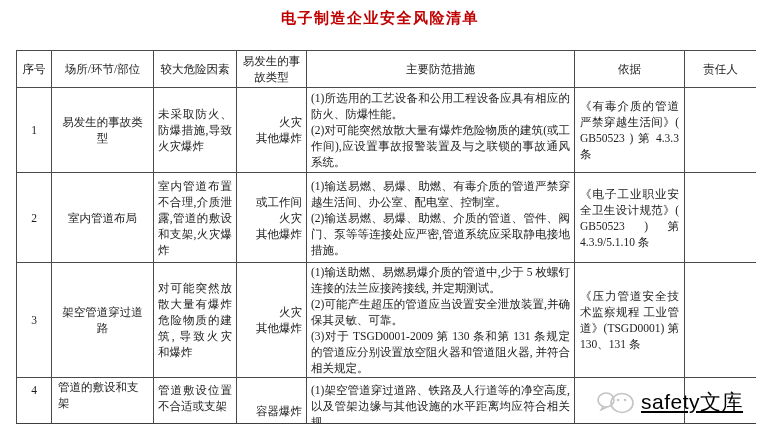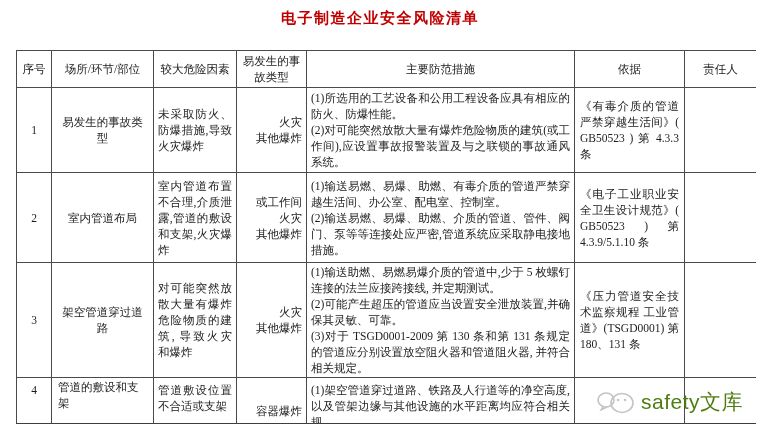--- a/index.html
+++ b/index.html
@@ -75,21 +75,22 @@
     align-items: center;
     gap: 5px;
     color: #bcbcbc;
     z-index: 5;
     pointer-events: none;
   }
   .watermark .wm-text {
     font-size: 21px;
     font-family: "Liberation Sans", "DejaVu Sans", sans-serif;
     letter-spacing: 0.5px;
-    color: #4d7c0f;
+    color: #000000;
+    text-decoration: underline;
   }
   .wm-logo { display: block; }
 </style>
 </head>
 <body>
 
 <div class="page">
 
   <div class="doc-title">电子制造企业安全风险清单</div>
 
@@ -144,21 +145,21 @@
 
         <tr class="r3">
           <td class="c-no">3</td>
           <td class="c-place">架空管道穿过道路</td>
           <td class="c-hazard">对可能突然放散大量有爆炸危险物质的建筑, 导致火灾和爆炸</td>
           <td class="c-accident multi">火灾
 其他爆炸</td>
           <td class="c-measures multi">(1)输送助燃、易燃易爆介质的管道中,少于 5 枚螺钉连接的法兰应接跨接线, 并定期测试。
 (2)可能产生超压的管道应当设置安全泄放装置,并确保其灵敏、可靠。
 (3)对于 TSGD0001-2009 第 130 条和第 131 条规定的管道应分别设置放空阻火器和管道阻火器, 并符合相关规定。</td>
-          <td class="c-basis">《压力管道安全技术监察规程 工业管道》(TSGD0001) 第 180、131 条</td>
+          <td class="c-basis">《压力管道安全技术监察规程 工业管道》(TSGD0001) 第 130、131 条</td>
           <td class="c-resp"></td>
         </tr>
 
         <tr class="r4">
           <td class="c-no">4</td>
           <td class="c-place ta-left">管道的敷设和支架</td>
           <td class="c-hazard">管道敷设位置不合适或支架</td>
           <td class="c-accident multi" style="vertical-align:middle;padding-top:8px">容器爆炸</td>
           <td class="c-measures multi">(1)架空管道穿过道路、铁路及人行道等的净空高度,以及管架边缘与其他设施的水平距离均应符合相关规</td>
           <td class="c-basis"></td>

